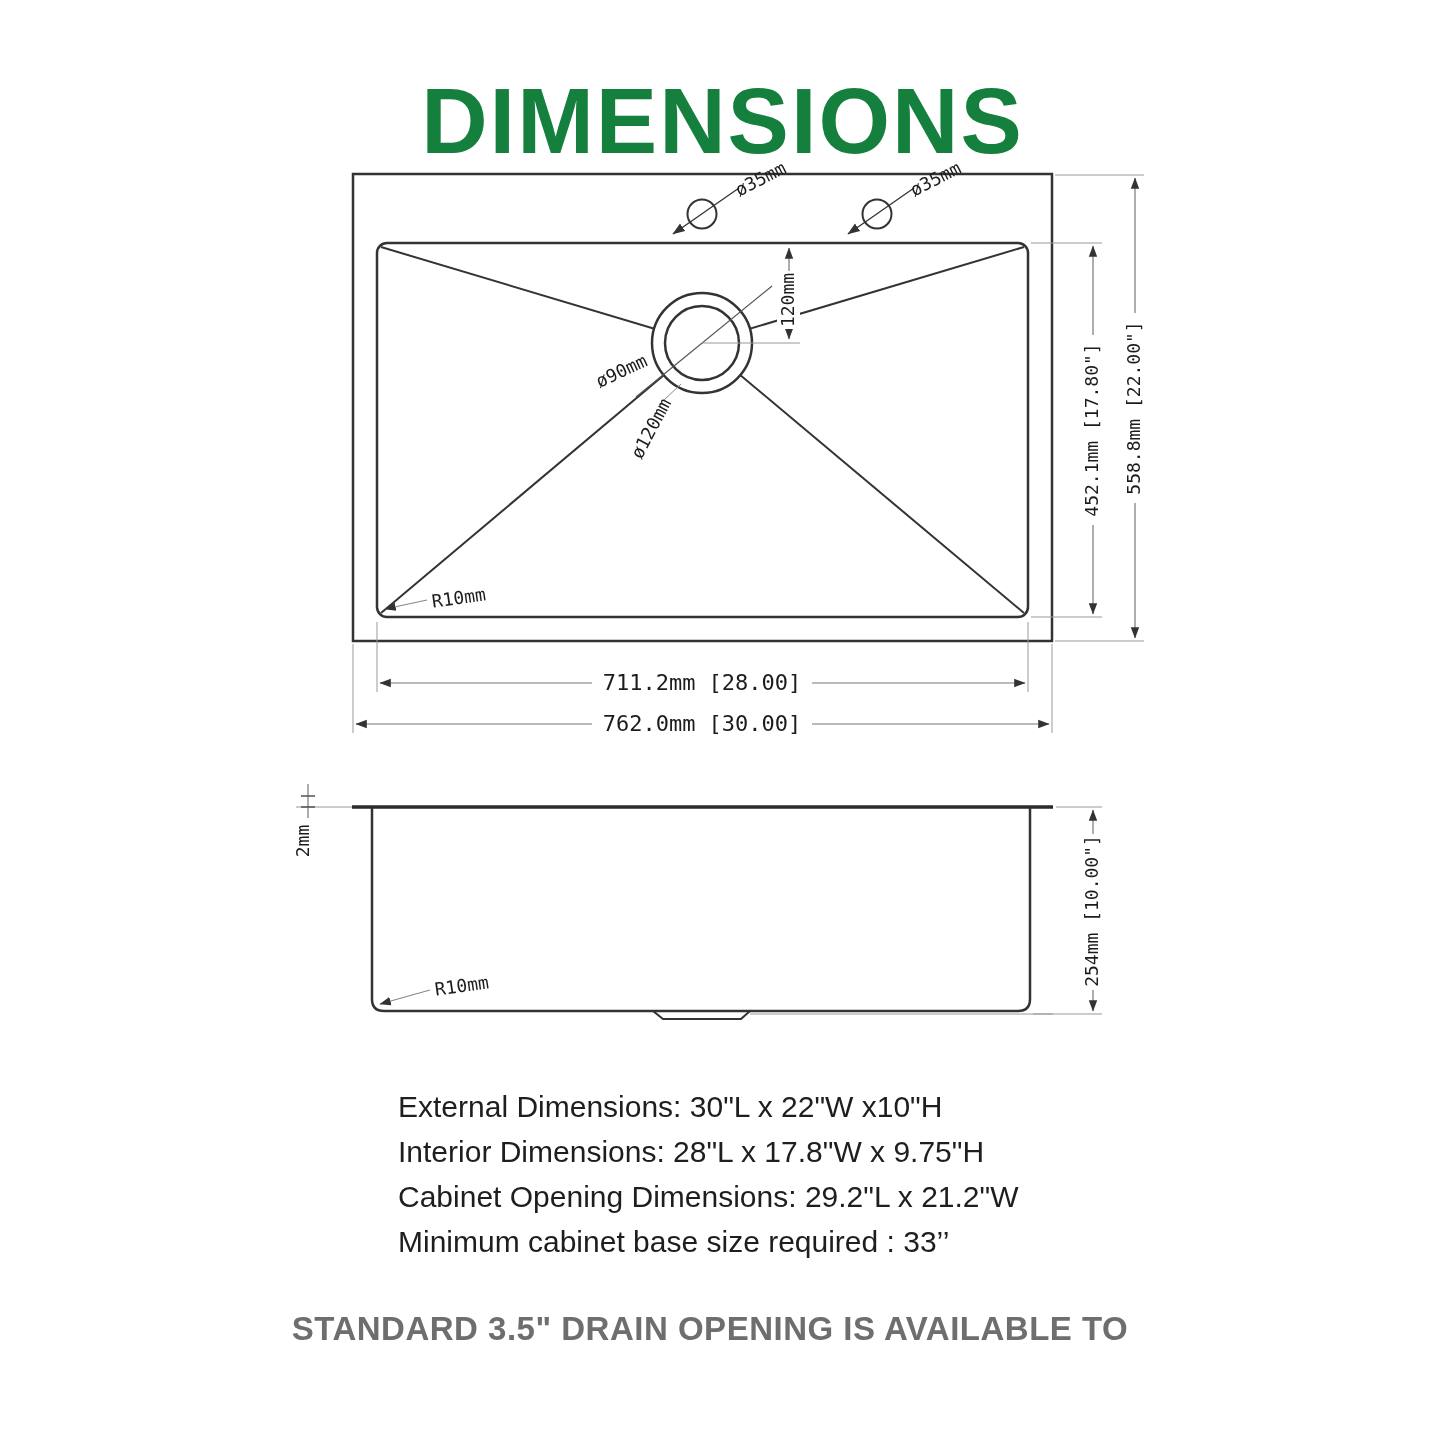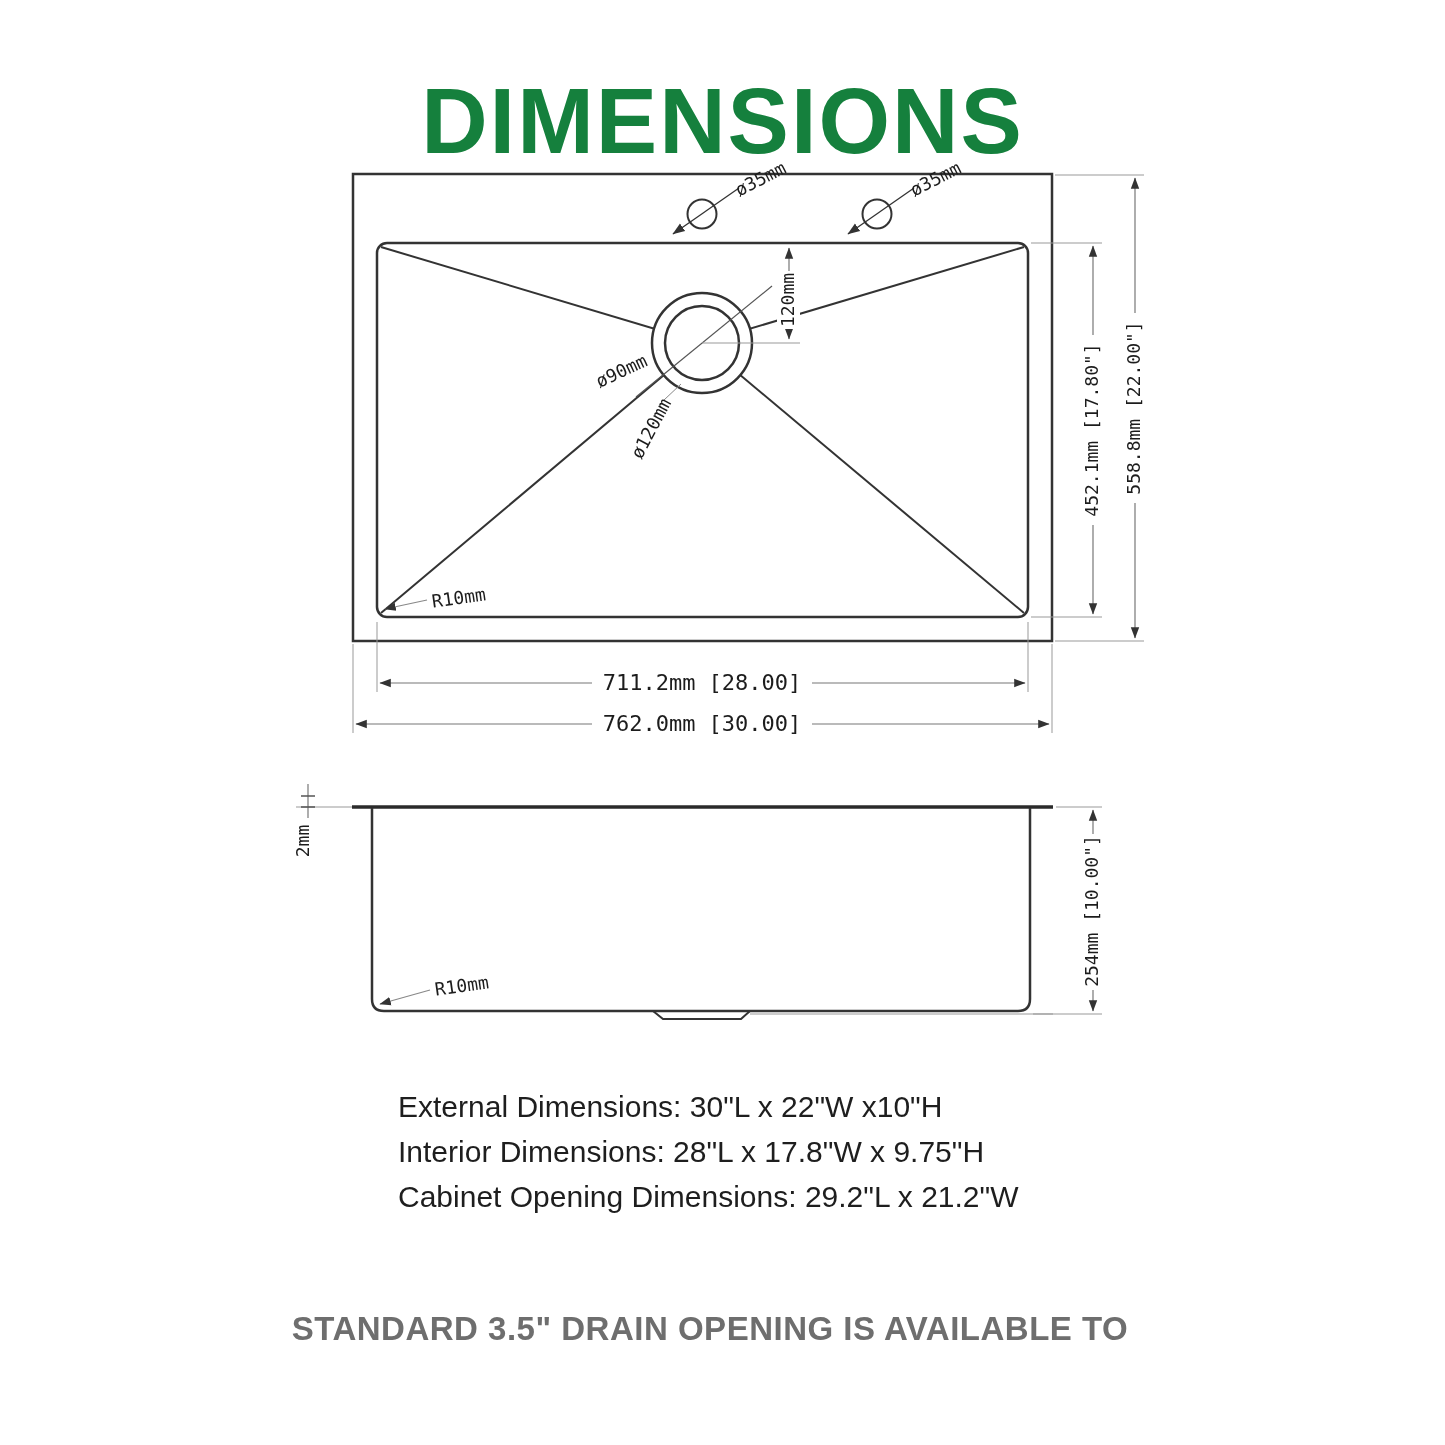--- a/index.html
+++ b/index.html
@@ -144,19 +144,20 @@
       <line x1="1093" y1="810" x2="1093" y2="1011" stroke="#777" stroke-width="1.2" marker-start="url(#arr)" marker-end="url(#arr)"></line>
       <rect x="1081" y="834" width="24" height="156" fill="#ffffff"></rect>
       <text class="vdimtxt" x="1093" y="911" text-anchor="middle" dominant-baseline="middle" transform="rotate(-90 1093 911)">254mm [10.00"]</text>
     </g>
   </svg>
 
   <div class="specs">
     <div>External Dimensions: 30"L x 22"W x10"H</div>
     <div>Interior Dimensions: 28"L x 17.8"W x 9.75"H</div>
     <div>Cabinet Opening Dimensions: 29.2"L x 21.2"W</div>
+    <div>Minimum cabinet base size required : 33’’</div>
   </div>
 
   <div class="footer">
     <div>STANDARD 3.5" DRAIN OPENING IS AVAILABLE TO</div>
   </div>
 
 </div>
 
 </body></html>

